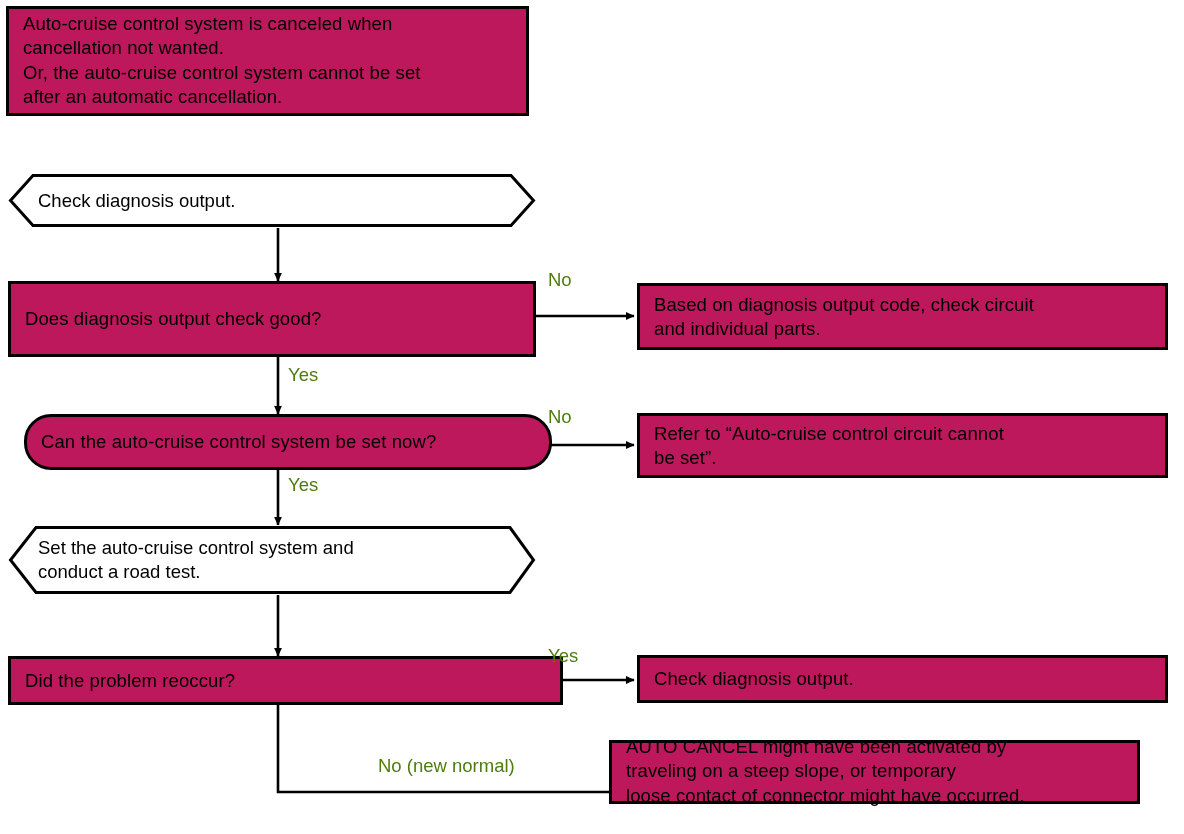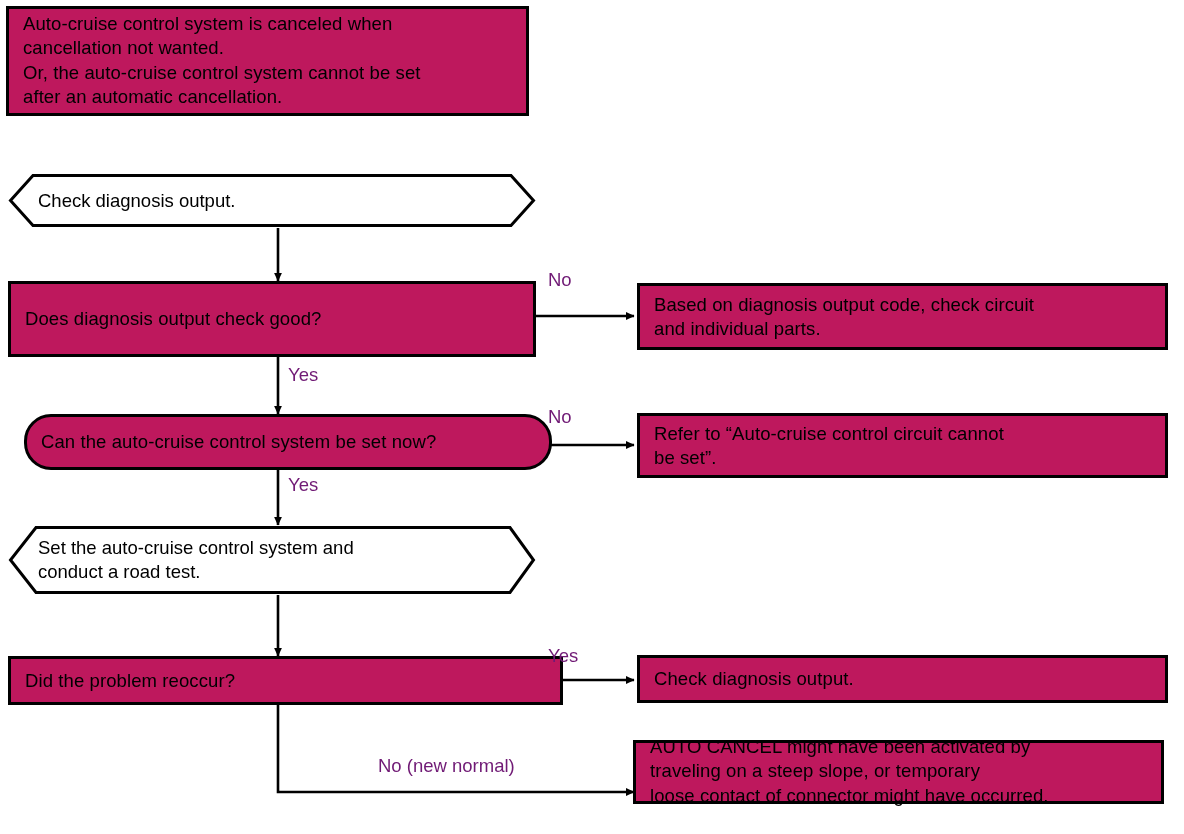--- a/index.html
+++ b/index.html
@@ -50,21 +50,21 @@
     font-size: 18.5px;
     line-height: 1.32;
     white-space: pre-line;
   }
   .hexbox .txt { left: 30px; }
   .edge-label {
     position: absolute;
     font-size: 18.5px;
     line-height: 1;
     white-space: nowrap;
-    color: #701a75;
+    color: #4d7c0f;
   }
   #wires {
     position: absolute;
     left: 0;
     top: 0;
     width: 1184px;
     height: 834px;
     pointer-events: none;
   }
 </style>
@@ -152,19 +152,19 @@
   </div>
 
   <div class="edge-label" style="left:548px; top:647px;">Yes</div>
 
   <div class="node rect" style="left:637px; top:655px; width:531px; height:48px;">
     <div class="txt">Check diagnosis output.</div>
   </div>
 
   <div class="edge-label" style="left:378px; top:757px;">No (new normal)</div>
 
-  <div class="node rect" style="left:633px; top:740px; width:531px; height:64px;">
+  <div class="node rect" style="left:609px; top:740px; width:531px; height:64px;">
     <div class="txt">AUTO CANCEL might have been activated by
 traveling on a steep slope, or temporary
 loose contact of connector might have occurred.</div>
   </div>
 
 </div>
 
 </body></html>

